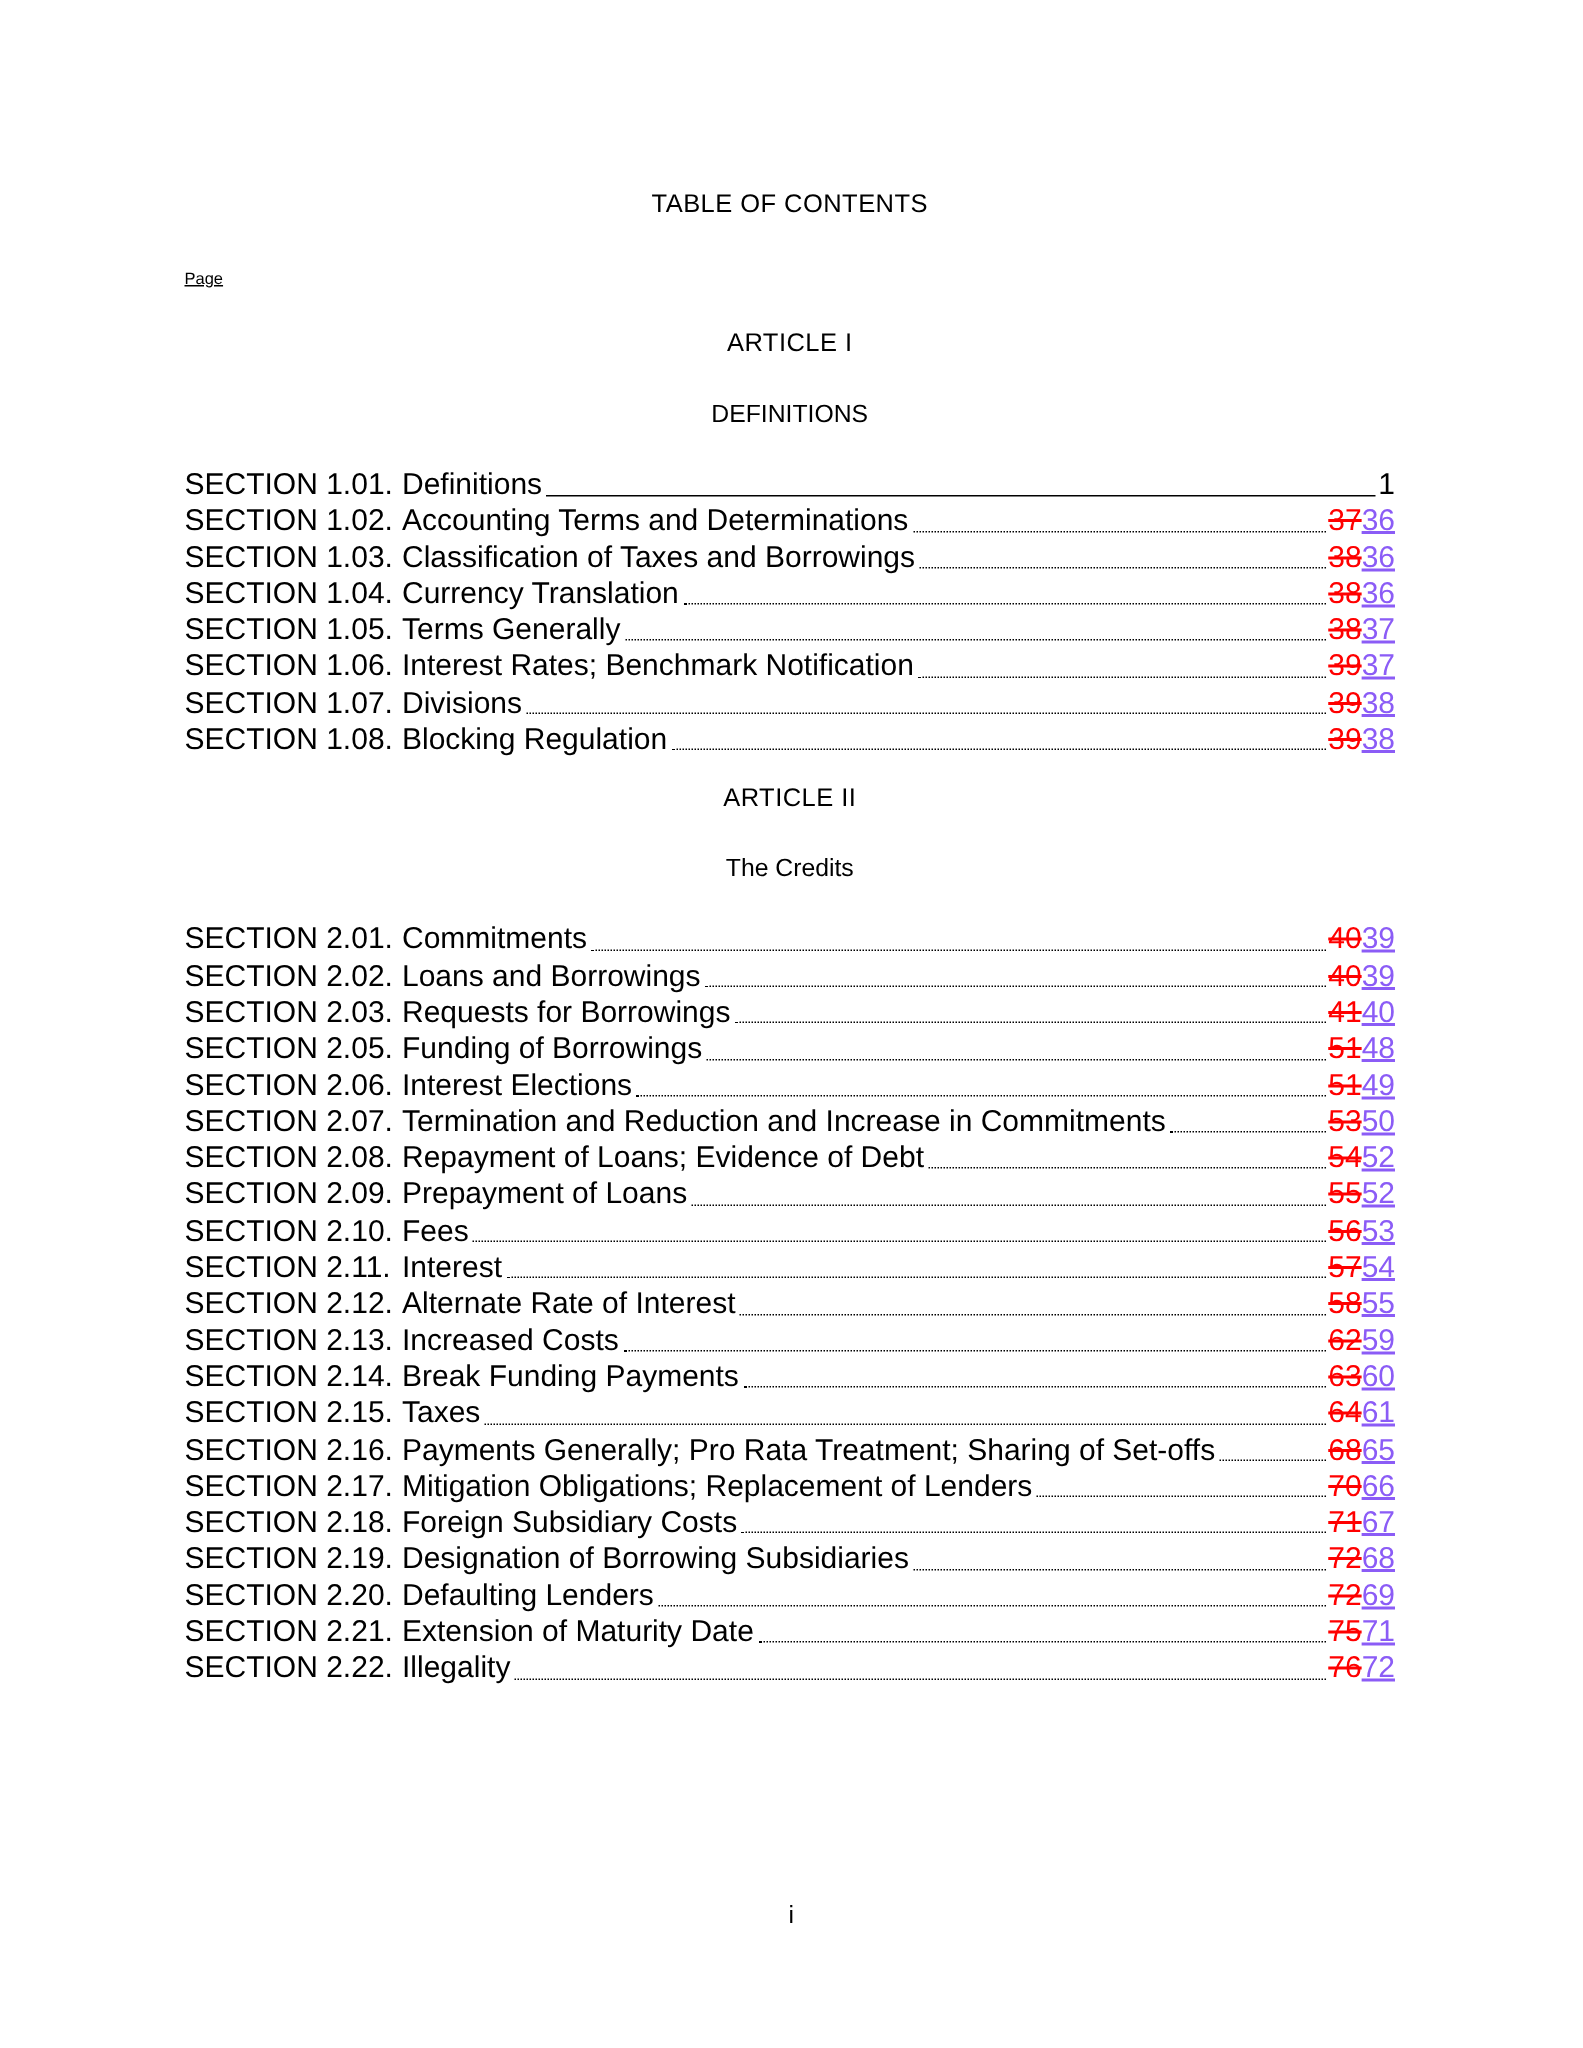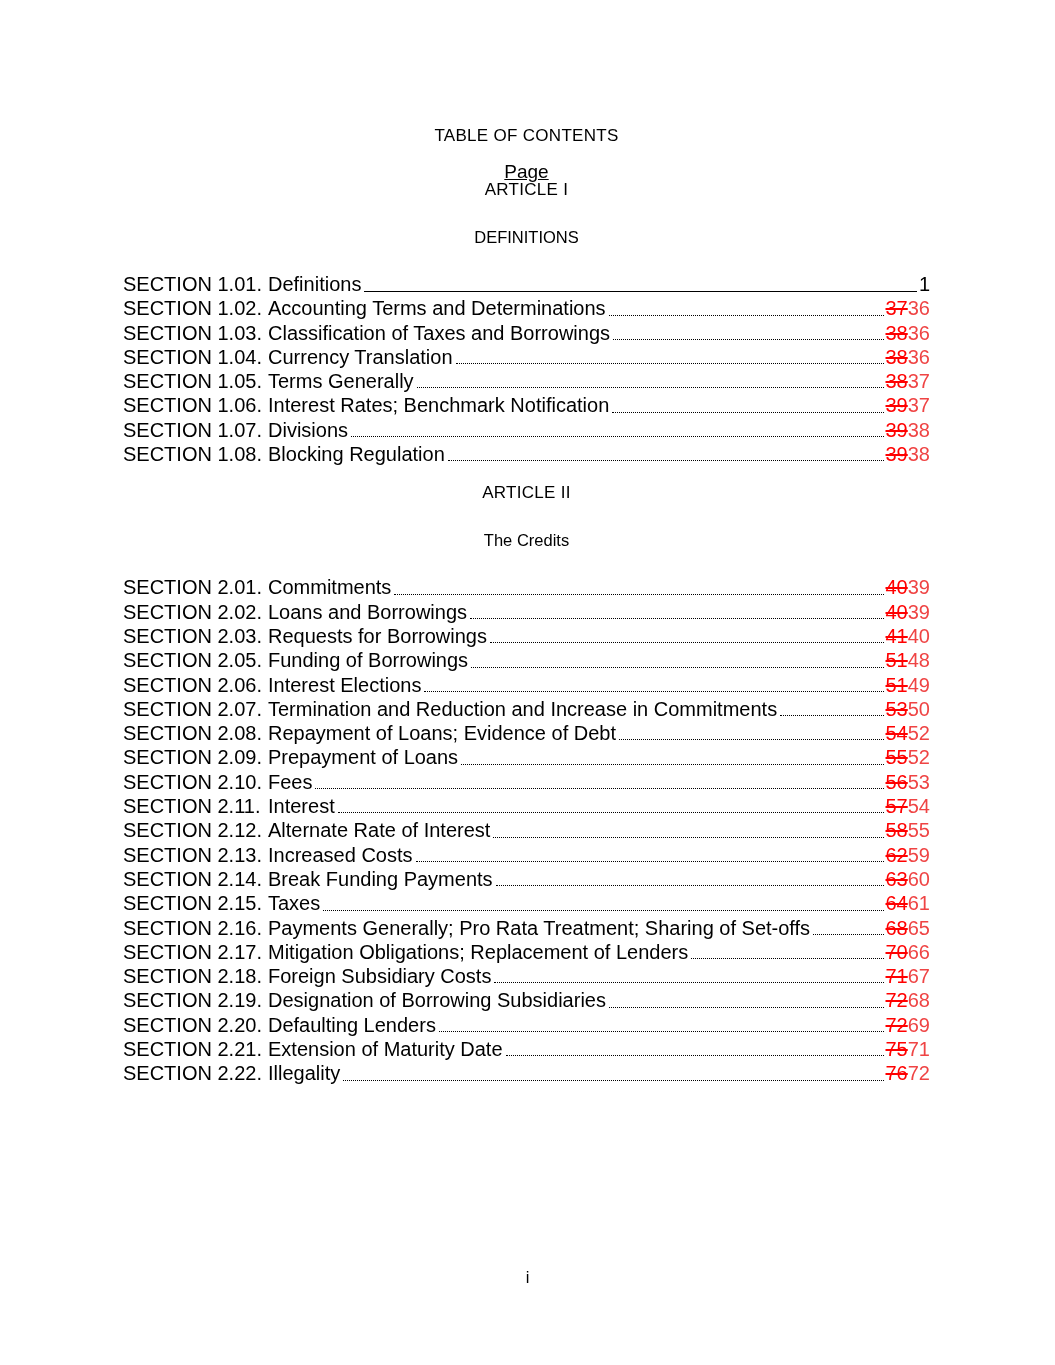--- a/index.html
+++ b/index.html
@@ -25,32 +25,33 @@
   .content {
     padding: 127px 125px 0 123px;
   }
   .doc-title {
     text-align: center;
     font-size: 17px;
     line-height: 18px;
     letter-spacing: 0.3px;
   }
   .page-label-row {
-    text-align: center;
-    margin-top: 18px;
-    font-size: 19px;
+    text-align: left;
+    margin-top: 32px;
+    font-size: 11px;
     line-height: 18px;
   }
   .page-label {
     text-decoration: underline;
   }
   .article-heading {
     text-align: center;
     font-size: 17px;
     line-height: 18px;
+    margin-top: 25px;
     letter-spacing: 0.3px;
   }
   .article-block + .article-block .article-heading {
     margin-top: 18px;
   }
   .article-subheading {
     text-align: center;
     font-size: 16.5px;
     line-height: 18px;
     margin-top: 29px;
@@ -85,21 +86,22 @@
     margin-bottom: 4px;
   }
   .pages {
     flex: 0 0 auto;
   }
   .page-old {
     color: #ff0000;
     text-decoration: line-through;
   }
   .page-new {
-    color: #ef4444;
+    color: #8b5cf6;
+    text-decoration: underline;
   }
   .page-new.plain {
     color: #000000;
     text-decoration: none;
   }
   .footer-page-number {
     position: absolute;
     top: 1268px;
     left: 0;
     right: 0;

